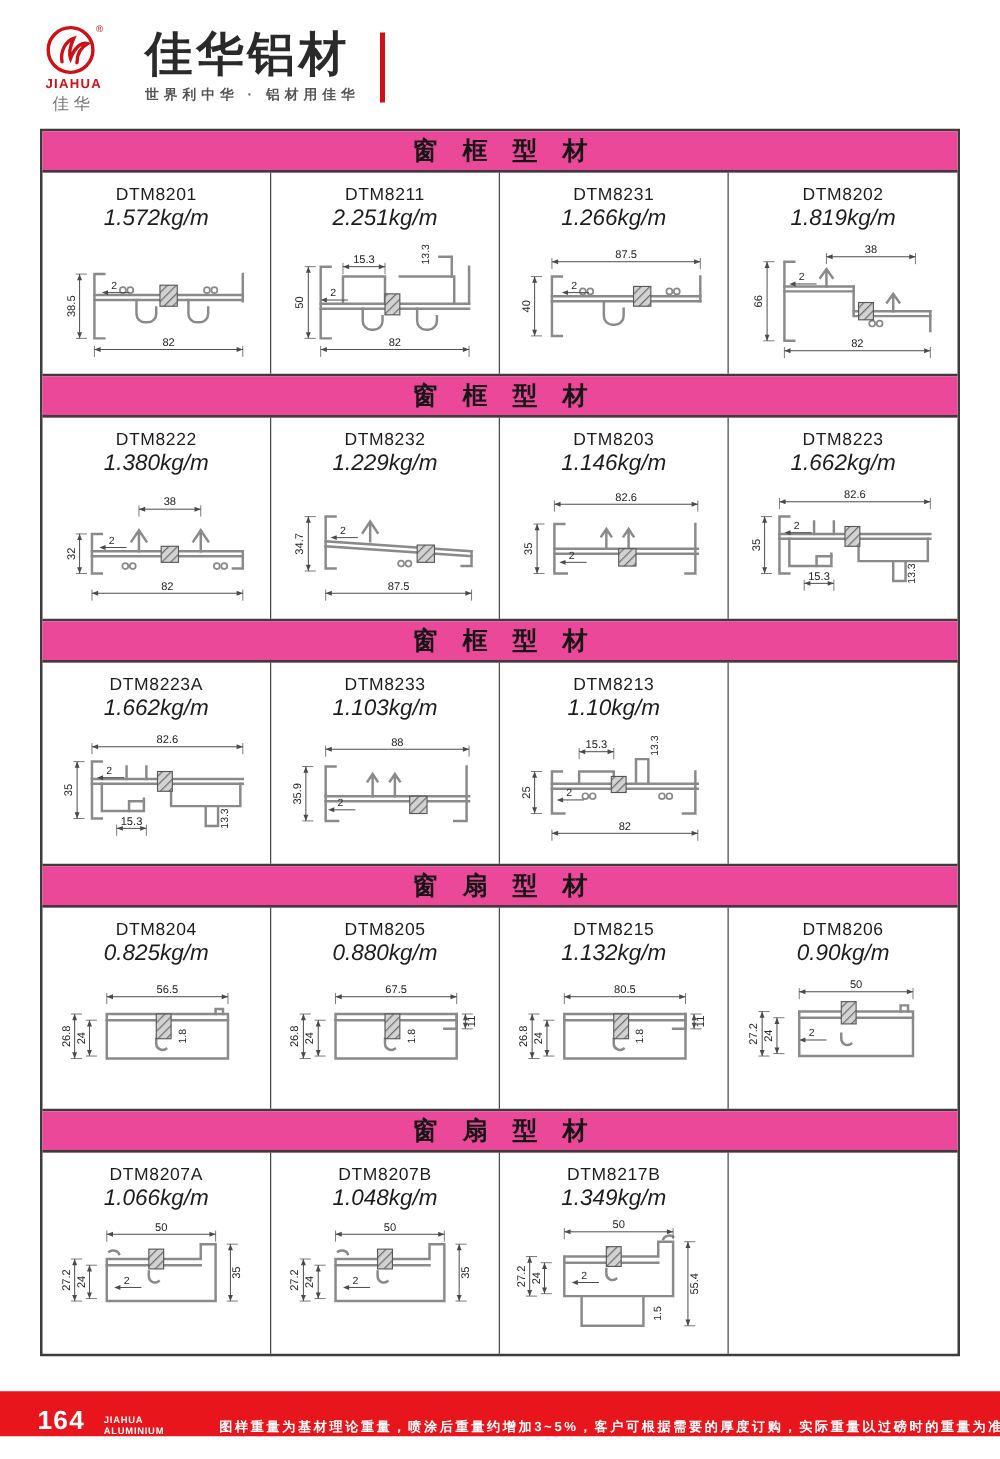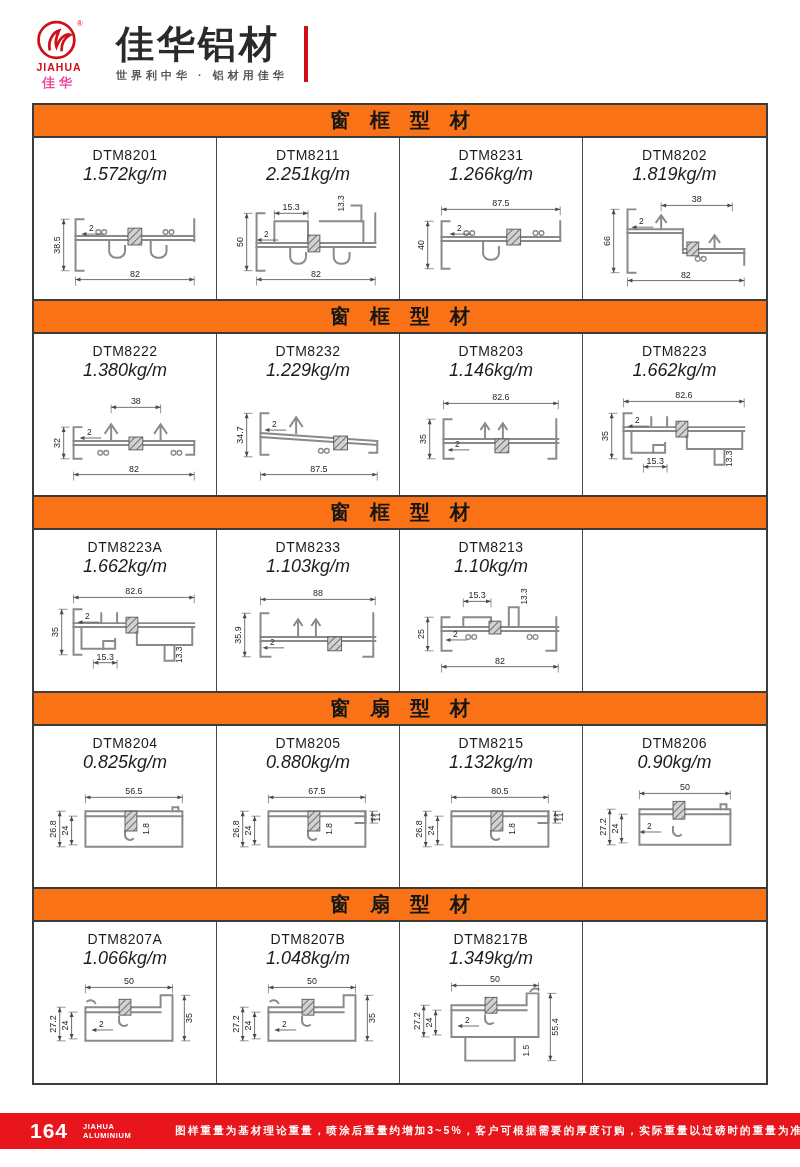--- a/index.html
+++ b/index.html
@@ -2,43 +2,43 @@
 <html><head>
 <meta charset="utf-8">
 <style>
   html,body{margin:0;padding:0;background:#fff;}
   .page{position:relative;width:800px;height:1167px;background:#fff;overflow:hidden;
         font-family:"Liberation Sans",sans-serif;color:#222;}
   
   .hdr{position:absolute;left:26px;top:12px;width:748px;height:84px;display:flex;align-items:center;}
   .logo-col{display:flex;flex-direction:column;align-items:center;width:66px;}
   .logo-col .jiahua{color:#CF1016;font-weight:bold;font-size:10.5px;letter-spacing:1px;margin-top:-2px;}
-  .logo-col .jh-cn{color:#ec4899;font-weight:bold;font-size:13px;letter-spacing:4px;margin-top:1px;}
+  .logo-col .jh-cn{color:#737373;font-weight:normal;font-size:13px;letter-spacing:4px;margin-top:1px;}
   .brand{display:flex;flex-direction:column;margin-left:24px;}
   .brand-name{font-size:38px;font-weight:900;color:#2a2a2a;letter-spacing:3px;line-height:1.05;}
   .brand-tag{font-size:11px;color:#555;letter-spacing:4px;margin-top:4px;font-weight:bold;}
   .hdr-div{width:4px;height:56px;background:#CF1016;margin:0 14px 0 16px;}
   .titles{display:flex;flex-direction:column;}
   .t-cn{font-size:25px;font-weight:900;color:#111;letter-spacing:1px;line-height:1.15;}
   .t-en{font-size:11.3px;color:#2b2b2b;margin-top:5px;width:548px;text-align:justify;text-align-last:justify;}
   
   .tbl{position:absolute;left:32px;top:103px;width:736px;border:2px solid #3C3C3C;box-sizing:border-box;}
   .sec{box-sizing:border-box;}
   .sec:not(:last-child){border-bottom:2px solid #3C3C3C;}
-  .sec-hd{height:31px;background:#f97316;border-bottom:2px solid #3C3C3C;display:flex;align-items:center;justify-content:center;}
+  .sec-hd{height:31px;background:#ec4899;border-bottom:2px solid #3C3C3C;display:flex;align-items:center;justify-content:center;}
   .sec-hd span{font-size:20px;font-weight:bold;color:#161616;letter-spacing:20px;text-indent:20px;}
   .row{display:grid;grid-template-columns:repeat(4,1fr);}
   .cell{height:161px;box-sizing:border-box;text-align:center;padding-top:9px;}
   .cell:not(:last-child){border-right:1.5px solid #4a4a4a;}
   .code{font-size:14px;color:#1c1c1c;letter-spacing:.5px;}
   .wt{font-size:18px;color:#1c1c1c;margin-top:1px;font-style:italic;}
   .cell svg{display:block;margin:2px auto 0;}
   
   .foot{position:absolute;left:0;top:1113px;width:800px;height:36px;background:#E8151C;color:#fff;
-        display:flex;align-items:center;padding:0 30px;box-sizing:border-box;}
+        display:flex;align-items:flex-end;padding:0 30px;box-sizing:border-box;}
   .pg{font-size:21px;font-weight:bold;letter-spacing:1px;}
   .fdiv{width:1.5px;height:18px;background:#fff;margin:0 7px 0 8px;}
   .fbrand{font-size:7.5px;line-height:1.2;letter-spacing:.6px;font-weight:bold;}
   .fnote{margin-left:44px;font-size:10.5px;letter-spacing:2.1px;white-space:nowrap;font-weight:bold;}
 </style>
 </head>
 <body>
 
 <svg width="0" height="0" style="position:absolute">
   <defs>

